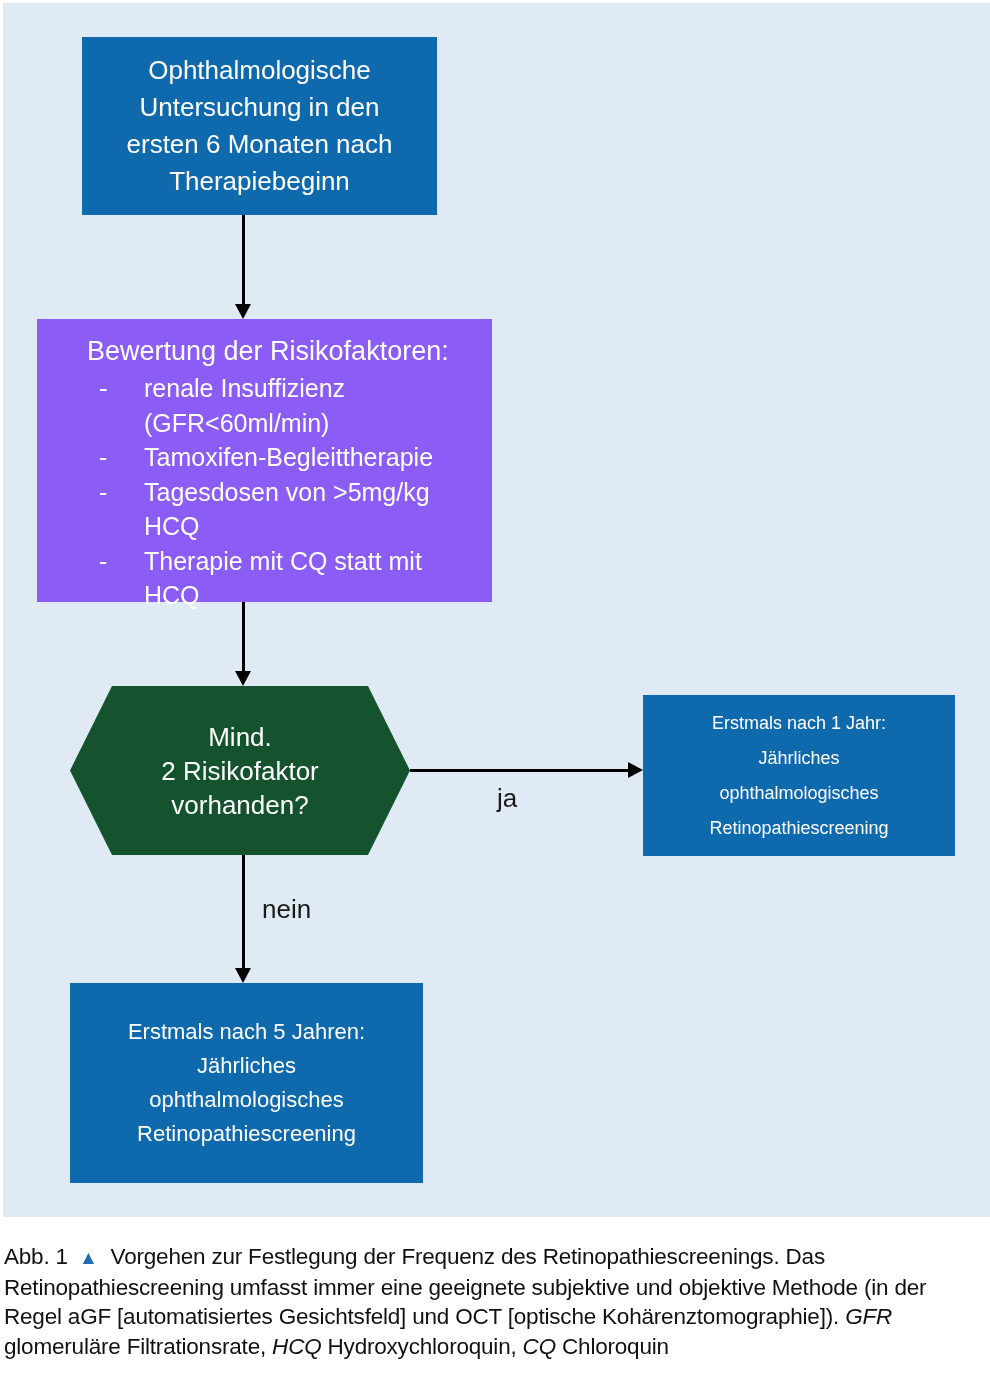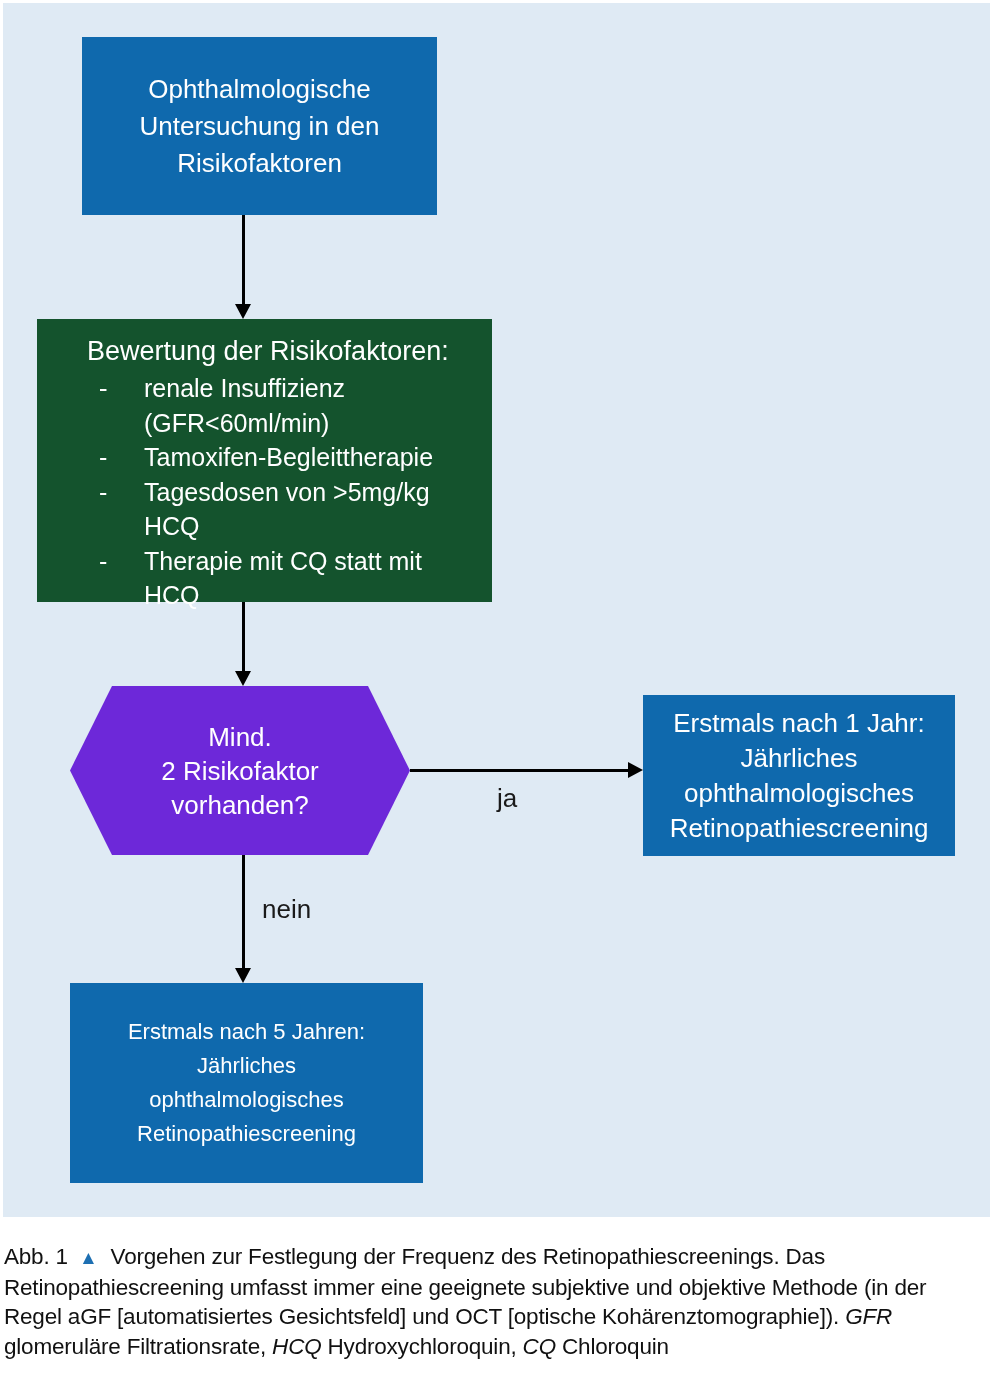--- a/index.html
+++ b/index.html
@@ -22,41 +22,41 @@
     position:absolute;
     background:#0f69ad;
     color:#ffffff;
     display:flex; flex-direction:column;
     align-items:center; justify-content:center;
     text-align:center;
   }
   .node span { display:block; }
 
   #start-box  { left:82px;  top:37px;  width:355px; height:178px; font-size:26px; line-height:37px; }
-  #yes-box    { left:643px; top:695px; width:312px; height:161px; font-size:26px; line-height:35px; }
+  #yes-box    { left:643px; top:695px; width:312px; height:161px; font-size:18px; line-height:35px; }
   #no-box     { left:70px;  top:983px; width:353px; height:200px; font-size:22px; line-height:34px; }
 
   
   #risk-box {
     position:absolute; left:37px; top:319px; width:455px; height:283px;
-    background:#14532d; color:#ffffff;
+    background:#8b5cf6; color:#ffffff;
     box-sizing:border-box; padding-top:13px;
   }
   #risk-box .title { font-size:27px; line-height:38px; padding-left:50px; }
   #risk-box ul { list-style:none; margin:1px 0 0 0; padding:0; }
   #risk-box li {
     position:relative; font-size:25px; line-height:34.5px;
     padding-left:107px; padding-right:14px;
   }
   #risk-box li .dash { position:absolute; left:62px; top:0; }
 
   
   #decision {
     position:absolute; left:70px; top:686px; width:340px; height:169px;
-    background:#6d28d9; color:#ffffff;
+    background:#14532d; color:#ffffff;
     clip-path:polygon(12.35% 0, 87.65% 0, 100% 50%, 87.65% 100%, 12.35% 100%, 0 50%);
     display:flex; flex-direction:column; align-items:center; justify-content:center;
     text-align:center; font-size:26px; line-height:34px;
   }
   #decision span { display:block; }
 
   
   .vline { position:absolute; left:242px; width:3px; background:#000; }
   .head-down {
     position:absolute; left:235px; width:0; height:0;
@@ -92,21 +92,22 @@
   #caption .it { font-style:italic; }
 </style>
 </head>
 <body>
 
 <div class="panel"></div>
 
 <div class="node" id="start-box">
   <span>Ophthalmologische</span>
   <span>Untersuchung in den</span>
-  <span>Risikofaktoren</span>
+  <span>ersten 6 Monaten nach</span>
+  <span>Therapiebeginn</span>
 </div>
 
 <div class="vline" id="a1-line"></div>
 <div class="head-down" id="a1-head"></div>
 
 <div id="risk-box">
   <div class="title">Bewertung der Risikofaktoren:</div>
   <ul>
     <li><span class="dash">-</span></li>
     <li><span class="dash">-</span><span>renale Insuffizienz (GFR&lt;60ml/min)</span></li>

